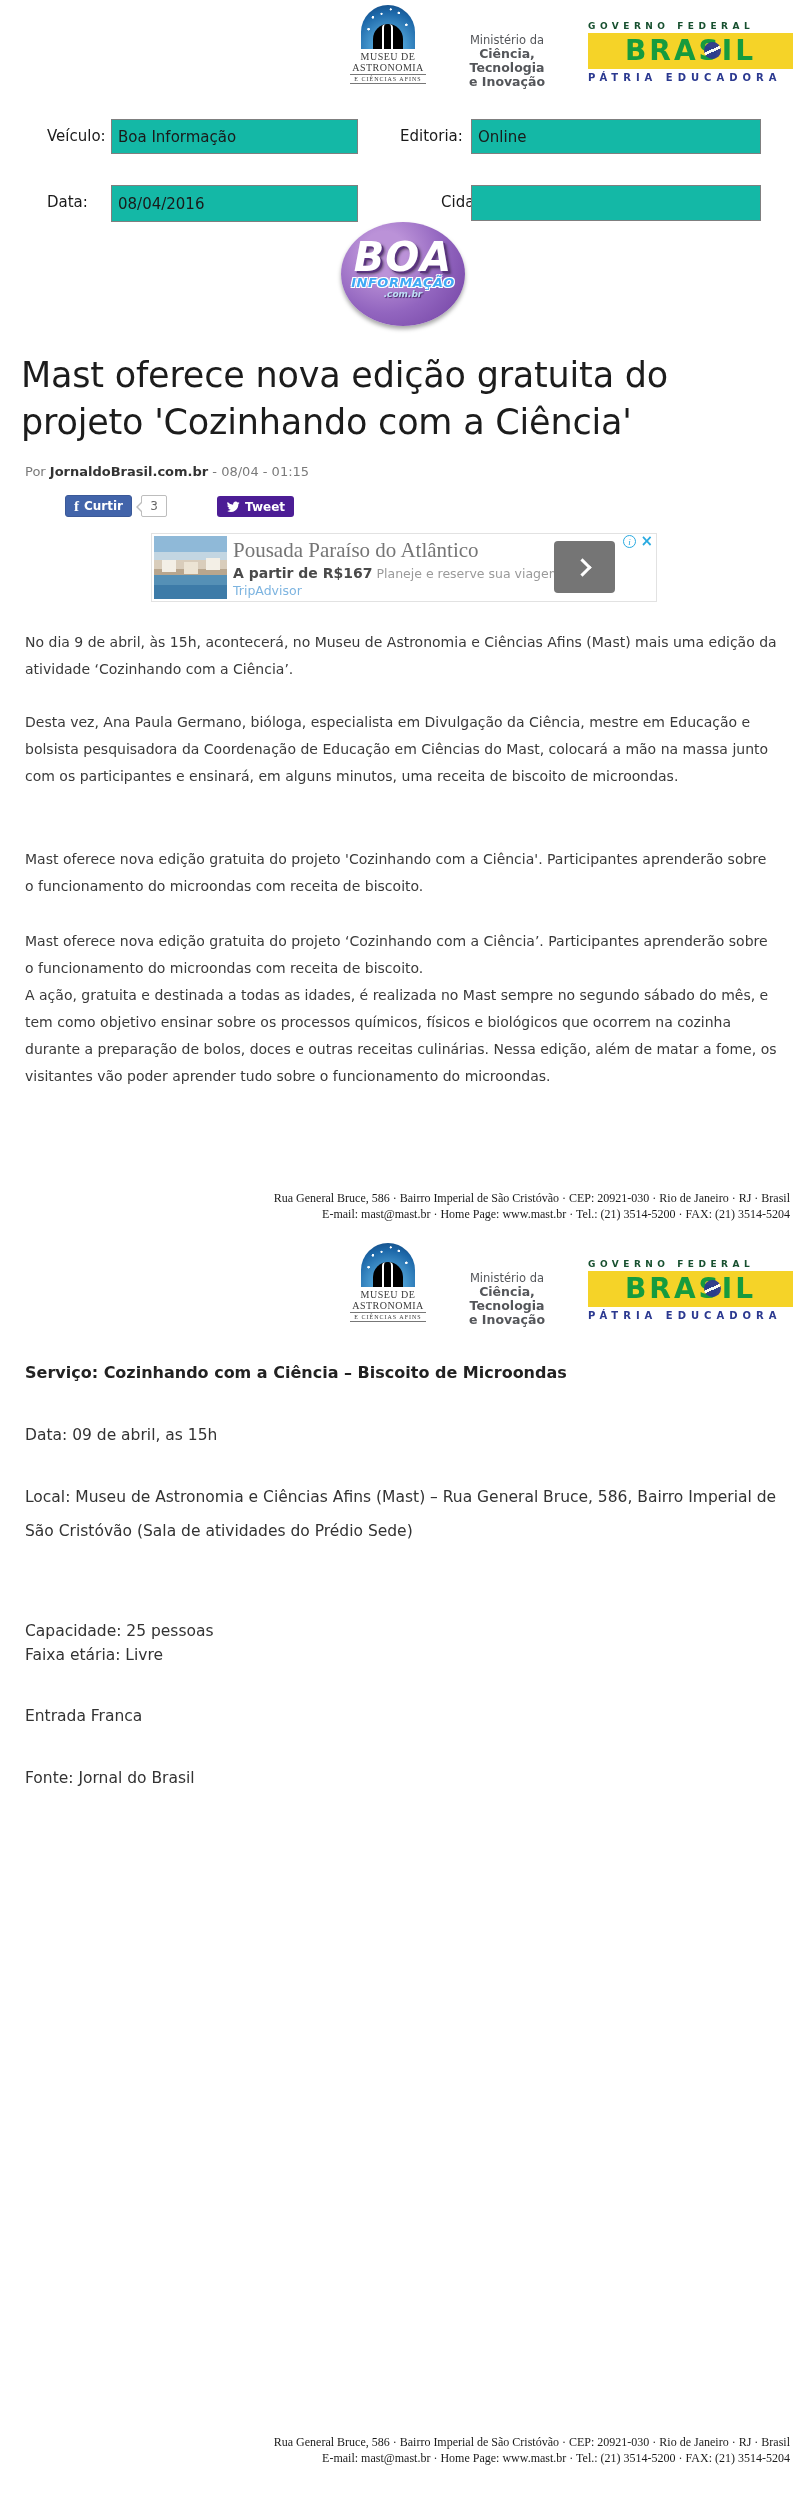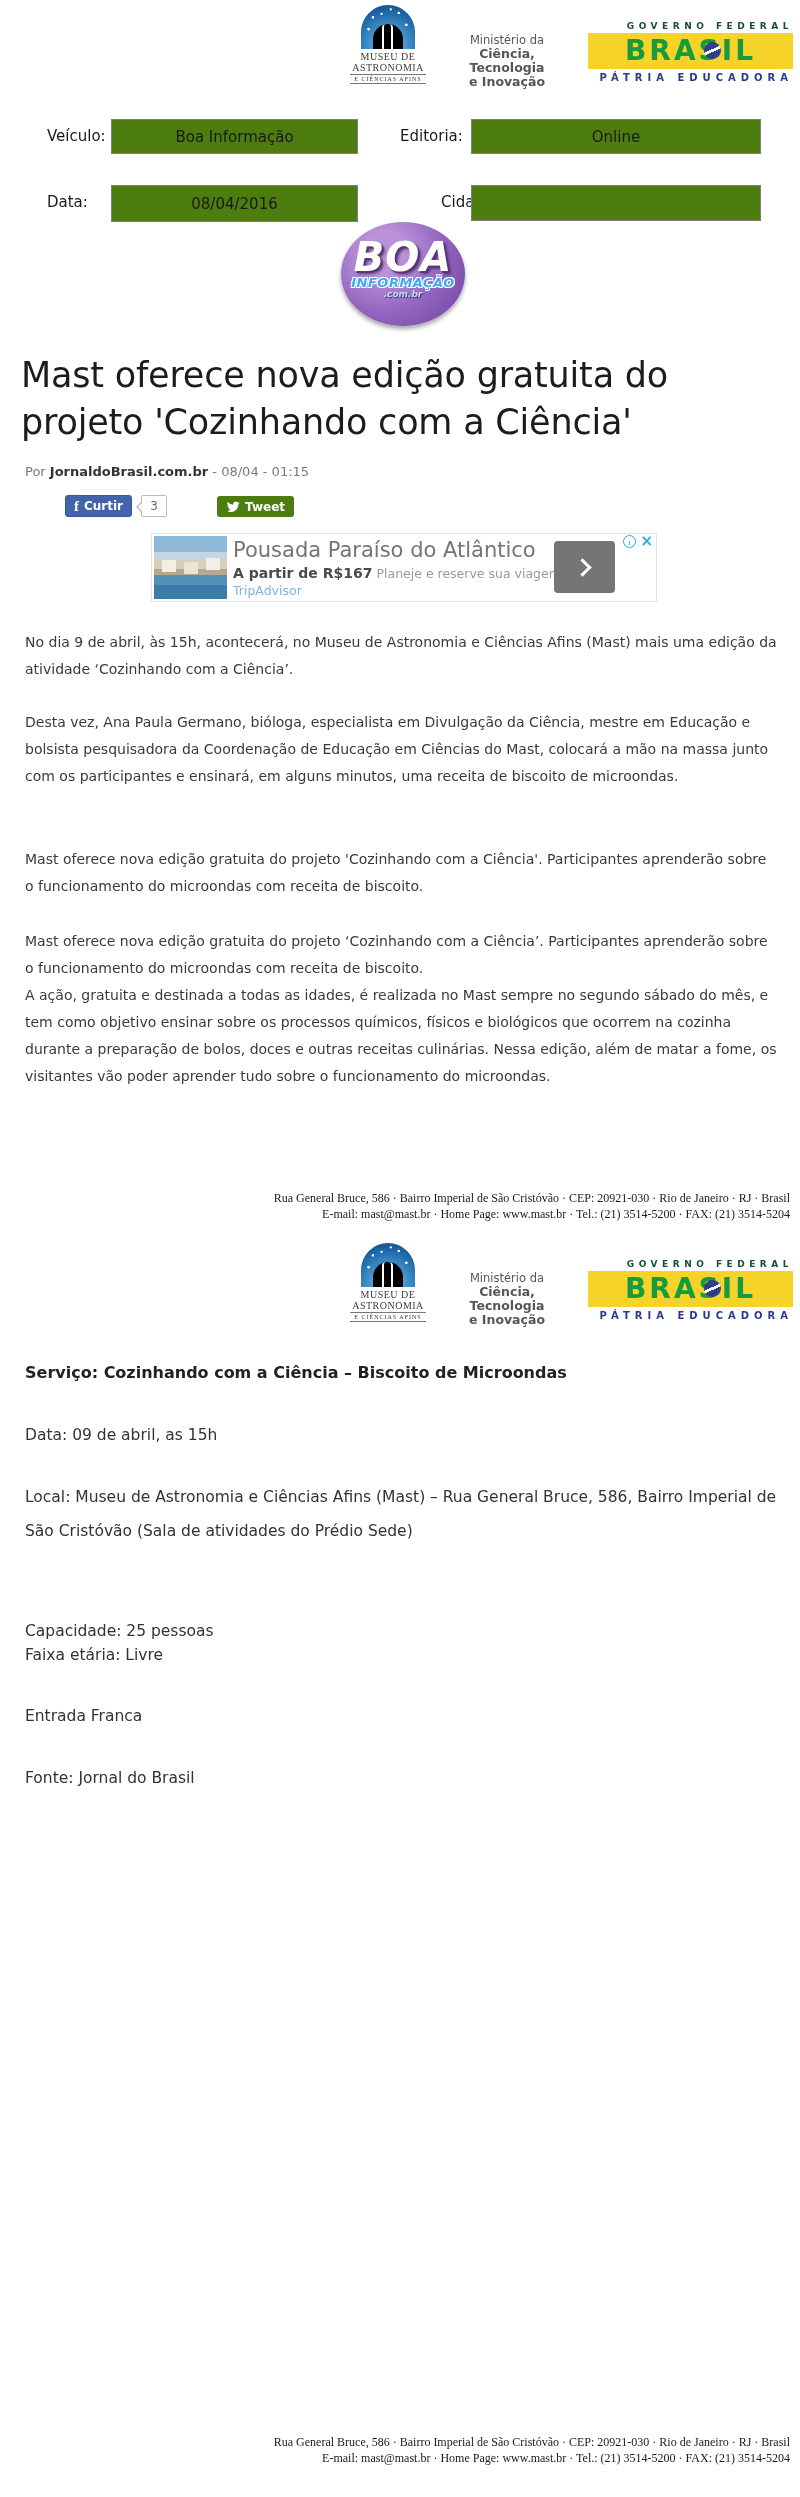--- a/index.html
+++ b/index.html
@@ -26,33 +26,33 @@
   .museum-dome .obs::before { content:""; position:absolute; left:9px; top:0; width:7px; height:25px;
      border-left:2px solid #fff; border-right:2px solid #fff; border-radius:4px 4px 0 0; }
   .museum-name { font-family:"Liberation Serif", serif; color:#3a3a3a; font-size:10px;
      line-height:11px; letter-spacing:.5px; margin-top:2px; white-space:nowrap; }
   .museum-sub { font-family:"Liberation Serif", serif; color:#3a3a3a; font-size:6px;
      letter-spacing:1px; line-height:8px; border-top:1px solid #777; border-bottom:1px solid #777;
      width:76px; margin:1px auto 0; white-space:nowrap; }
   .ministry { position:absolute; left:102px; top:28px; width:130px; text-align:center;
      color:#54565a; font-size:11.5px; line-height:14px; }
   .ministry .b { font-weight:bold; font-size:12.5px; }
-  .gov-logo { position:absolute; left:248px; top:16px; width:205px; text-align:right; }
+  .gov-logo { position:absolute; left:248px; top:16px; width:205px; text-align:left; }
   .gov-top { font-size:9px; font-weight:bold; letter-spacing:4.5px; color:#17502f; white-space:nowrap; }
   .gov-band { position:relative; margin-top:2px; width:205px; height:36px; background:#f5d328;
      display:flex; align-items:center; justify-content:center; }
   .gov-brand { font-size:28px; font-weight:bold; letter-spacing:3px; color:#169b3e; line-height:1; }
   .gov-flag { position:absolute; left:116px; top:9px; width:17px; height:17px; border-radius:50%;
      background:linear-gradient(155deg, #2b3990 0 44%, #ffffff 44% 56%, #2b3990 56% 100%); opacity:.95; }
   .gov-bottom { margin-top:3px; font-size:10px; font-weight:bold; letter-spacing:5px; color:#2b3990; white-space:nowrap; }
 
   
   .meta-label { position:absolute; font-size:15px; color:#1a1a1a; }
-  .meta-input { position:absolute; border:1px solid #7f7f7f; background:#4d7c0f; font-size:15px;
-     color:#1a1a1a; padding:0 6px; font-family:"DejaVu Sans", sans-serif; outline:none;text-align:center; }
+  .meta-input { position:absolute; border:1px solid #7f7f7f; background:#14b8a6; font-size:15px;
+     color:#1a1a1a; padding:0 6px; font-family:"DejaVu Sans", sans-serif; outline:none; }
 
   
   .boa { position:absolute; left:341px; top:222px; width:124px; height:104px; border-radius:50%;
      background:radial-gradient(circle at 35% 30%, #bb92d8 0 20%, #9265bf 55%, #6f3fa0 100%);
      box-shadow:0 3px 4px rgba(0,0,0,.35); text-align:center; }
   .boa-title { margin-top:16px; font-size:40px; line-height:38px; font-weight:bold; font-style:italic;
      color:#fff; letter-spacing:1px; text-shadow:2px 2px 0 #5a347f, 3px 3px 3px rgba(0,0,0,.5); }
   .boa-sub { font-size:13px; font-weight:bold; font-style:italic; color:#3fa9f5; letter-spacing:.5px;
      line-height:13px; text-shadow:-1px -1px 0 #fff, 1px -1px 0 #fff, -1px 1px 0 #fff, 1px 1px 0 #fff; }
   .boa-dom { font-size:9px; font-weight:bold; font-style:italic; color:#bfe0f6; line-height:10px;
@@ -68,32 +68,32 @@
   .fb-btn { display:flex; align-items:center; gap:5px; background:#4264aa; color:#fff; font-size:12px;
      font-weight:bold; border:1px solid #3b5998; border-radius:3px; padding:0 8px; height:22px; cursor:pointer; }
   .fb-f { font-family:"Liberation Serif", serif; font-weight:bold; font-size:15px; line-height:15px; }
   .like-count { position:relative; margin-left:9px; height:22px; min-width:26px; border:1px solid #bdbdbd;
      border-radius:2px; background:#fff; color:#666; font-size:12px; display:flex; align-items:center;
      justify-content:center; padding:0 6px; }
   .like-count::before { content:""; position:absolute; left:-6px; top:6px; border:5px solid transparent;
      border-right-color:#bdbdbd; border-left:none; }
   .like-count::after { content:""; position:absolute; left:-4.5px; top:6.5px; border:4.5px solid transparent;
      border-right-color:#fff; border-left:none; }
-  .tw-btn { display:flex; align-items:center; gap:5px; background:#4d7c0f; color:#fff; font-size:12px;
+  .tw-btn { display:flex; align-items:center; gap:5px; background:#4c1d95; color:#fff; font-size:12px;
      font-weight:bold; border-radius:3px; padding:0 9px; height:21px; margin-left:50px; margin-top:1px; cursor:pointer; }
 
   
   .ad { position:absolute; left:151px; top:533px; width:506px; height:69px; background:#fff;
      border:1px solid #e2e2e2; }
   .ad-thumb { position:absolute; left:2px; top:2px; width:73px; height:63px;
      background:linear-gradient(180deg, #8fb9d8 0 26%, #c3d6e2 26% 38%, #d9cdbb 38% 52%,
        #b8a68e 52% 62%, #5590b6 62% 78%, #3d7ba8 78% 100%); }
   .ad-thumb::before { content:""; position:absolute; left:8px; top:24px; width:14px; height:12px; background:#f3efe6;
      box-shadow:22px 2px 0 #ece4d4, 44px -2px 0 #f3efe6; }
-  .ad-title { position:absolute; left:81px; top:4px; font-size:21px; color:#757575; white-space:nowrap; }
+  .ad-title { position:absolute; left:81px; top:4px; font-size:21px; color:#757575; white-space:nowrap;font-family:Liberation Serif, serif; }
   .ad-line2 { position:absolute; left:81px; top:31px; font-size:12.5px; color:#9a9a9a; white-space:nowrap; }
   .ad-line2 .price { font-size:14px; font-weight:bold; color:#4a4a4a; }
   .ad-brand { position:absolute; left:81px; top:49px; font-size:12.5px; color:#7db4e0; cursor:pointer; }
   .ad-cta { position:absolute; left:402px; top:7px; width:61px; height:52px; background:#757575;
      border-radius:4px; display:flex; align-items:center; justify-content:center; cursor:pointer; }
   .ad-cta .chev { width:13px; height:13px; border-top:3px solid #fff; border-right:3px solid #fff;
      transform:rotate(45deg); margin-right:4px; }
   .ad-info { position:absolute; right:20px; top:1px; width:13px; height:13px; border:1px solid #29aae1;
      border-radius:50%; color:#29aae1; font-size:9px; font-style:italic; font-family:"Liberation Serif", serif;
      display:flex; align-items:center; justify-content:center; cursor:pointer; }

